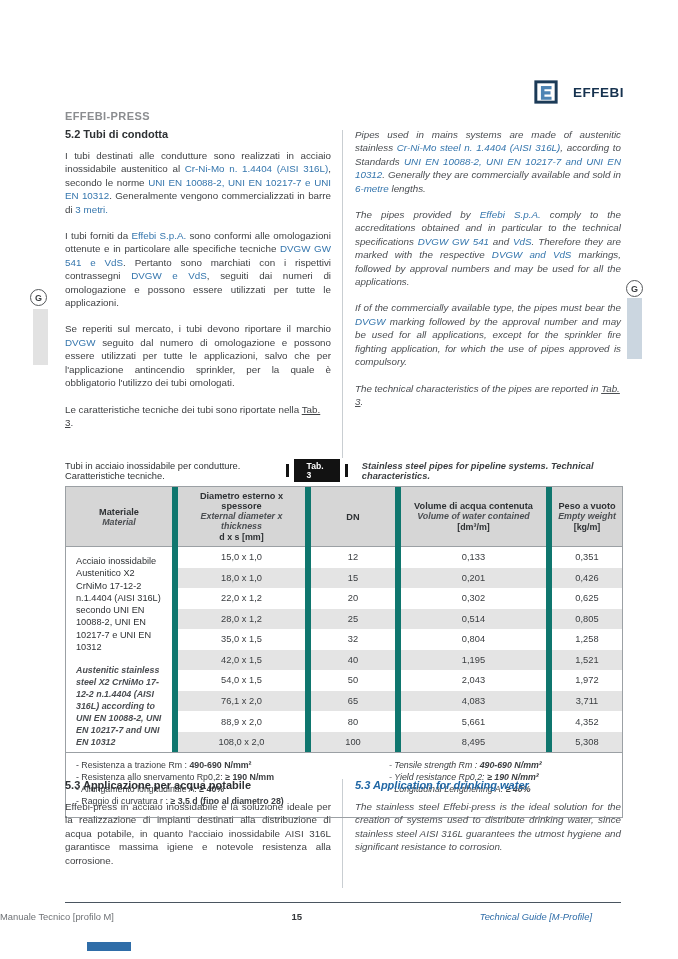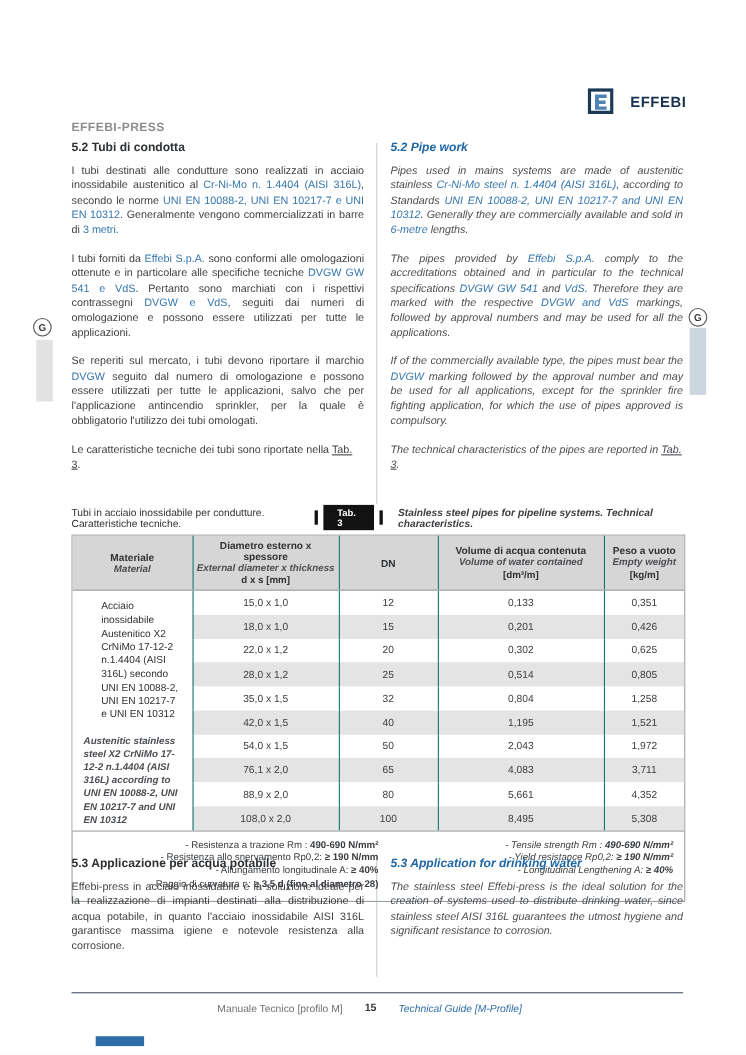--- a/index.html
+++ b/index.html
@@ -44,40 +44,40 @@
   .caption-row{position:absolute;left:65px;top:459px;width:556px;display:flex;align-items:center;}
   .cap-it{width:252px;font-size:9.3px;color:#2e3134;}
   .cap-bar{width:3px;height:13px;background:#121212;margin:0 5px;}
   .cap-badge{background:#121212;color:#ffffff;font-size:8.6px;font-weight:bold;
              padding:3px 13px;line-height:1;}
   .cap-en{margin-left:9px;font-size:9.3px;font-style:italic;font-weight:bold;color:#3c3f42;}
 
   
   .table-frame{position:absolute;left:65px;top:486px;width:556px;border:1px solid #9ba0a4;}
   table{border-collapse:collapse;table-layout:fixed;width:100%;}
-  th,td{border-left:1px solid #0f766e;}
+  th,td{border-left:6px solid #0f766e;}
   th:first-child,td.mat-cell{border-left:none;}
   thead th{background:#d6d6d6;border-bottom:1px solid #9ba0a4;padding:4px 3px;vertical-align:middle;height:39px;}
   .hdr-it{font-size:9.2px;color:#2e3134;}
   .hdr-en{font-size:8.9px;font-style:italic;color:#4b4e52;}
   .hdr-unit{font-size:8.9px;color:#2e3134;margin-top:1px;}
   td.data{height:17.5px;text-align:center;font-size:9.3px;color:#3a3d40;padding:1px 2px;}
   tbody tr:nth-child(even) td.data{background:#e4e4e4;}
   td.mat-cell{vertical-align:top;padding:8px 8px 4px 10px;background:#ffffff;}
-  .mat-it{font-size:9.2px;line-height:12.3px;color:#2e3134;margin-left:16px;}
+  .mat-it{font-size:9.2px;line-height:12.3px;color:#2e3134;}
   .mat-en{font-size:8.9px;line-height:12px;font-style:italic;font-weight:bold;color:#4b4e52;margin-top:11px;}
   .notes{border-top:1px solid #9ba0a4;display:flex;padding:7px 10px 9px 10px;}
-  .notes-col{width:50%;text-align:right;}
+  .notes-col{width:50%;}
   .note-line{font-size:8.8px;line-height:11.8px;color:#3a3d40;}
   .notes-en .note-line{font-style:italic;margin-left:45px;}
 
   
   .footer-line{position:absolute;left:65px;top:902px;width:556px;height:1px;background:#4a5560;}
-  .footer{position:absolute;left:0;top:911px;width:592px;display:flex;justify-content:center;
-          align-items:center;gap:20px;margin-left:40px;}
+  .footer{position:absolute;left:0;top:911px;width:592px;display:flex;justify-content:space-between;
+          align-items:center;gap:20px;}
   .footer-left{font-size:9.4px;color:#6f7276;}
   .footer-page{font-size:9.6px;font-weight:bold;color:#34373a;}
   .footer-right{font-size:9.4px;font-style:italic;color:#2f6da8;}
   .bottom-blue-bar{position:absolute;left:87px;top:942px;width:44px;height:9px;background:#2f6da8;}
 </style>
 </head>
 <body>
 
 <div class="page">
 
@@ -101,21 +101,20 @@
 
   <div class="cols cols-top">
     <div class="col col-it">
       <h2 class="h-it">5.2 Tubi di condotta</h2>
       <p><span>I tubi destinati alle condutture sono realizzati in acciaio inossidabile austenitico al </span><span class="seg-blue">Cr-Ni-Mo n. 1.4404 (AISI 316L)</span><span>, secondo le norme </span><span class="seg-blue">UNI EN 10088-2, UNI EN 10217-7 e UNI EN 10312</span><span>. Generalmente vengono commercializzati in barre di </span><span class="seg-blue">3 metri.</span></p>
       <p><span>I tubi forniti da </span><span class="seg-blue">Effebi S.p.A.</span><span> sono conformi alle omologazioni ottenute e in particolare alle specifiche tecniche </span><span class="seg-blue">DVGW GW 541 e VdS</span><span>. Pertanto sono marchiati con i rispettivi contrassegni </span><span class="seg-blue">DVGW e VdS</span><span>, seguiti dai numeri di omologazione e possono essere utilizzati per tutte le applicazioni.</span></p>
       <p><span>Se reperiti sul mercato, i tubi devono riportare il marchio </span><span class="seg-blue">DVGW</span><span> seguito dal numero di omologazione e possono essere utilizzati per tutte le applicazioni, salvo che per l'applicazione antincendio sprinkler, per la quale è obbligatorio l'utilizzo dei tubi omologati.</span></p>
       <p class="no-just"><span>Le caratteristiche tecniche dei tubi sono riportate nella </span><span class="seg-u">Tab. 3</span><span>.</span></p>
     </div>
     <div class="col col-en">
-      <h2 class="h-en">5.2 Pipe work</h2>
       <p><span>Pipes used in mains systems are made of austenitic stainless </span><span class="seg-blue">Cr-Ni-Mo steel n. 1.4404 (AISI 316L)</span><span>, according to Standards </span><span class="seg-blue">UNI EN 10088-2, UNI EN 10217-7 and UNI EN 10312</span><span>. Generally they are commercially available and sold in </span><span class="seg-blue">6-metre</span><span> lengths.</span></p>
       <p><span>The pipes provided by </span><span class="seg-blue">Effebi S.p.A.</span><span> comply to the accreditations obtained and in particular to the technical specifications </span><span class="seg-blue">DVGW GW 541</span><span> and </span><span class="seg-blue">VdS</span><span>. Therefore they are marked with the respective </span><span class="seg-blue">DVGW and VdS</span><span> markings, followed by approval numbers and may be used for all the applications.</span></p>
       <p><span>If of the commercially available type, the pipes must bear the </span><span class="seg-blue">DVGW</span><span> marking followed by the approval number and may be used for all applications, except for the sprinkler fire fighting application, for which the use of pipes approved is compulsory.</span></p>
       <p class="no-just"><span>The technical characteristics of the pipes are reported in </span><span class="seg-u">Tab. 3</span><span>.</span></p>
     </div>
   </div>
 
   <div class="caption-row">
     <span class="cap-it">Tubi in acciaio inossidabile per condutture. Caratteristiche tecniche.</span>
     <span class="cap-bar"></span>

